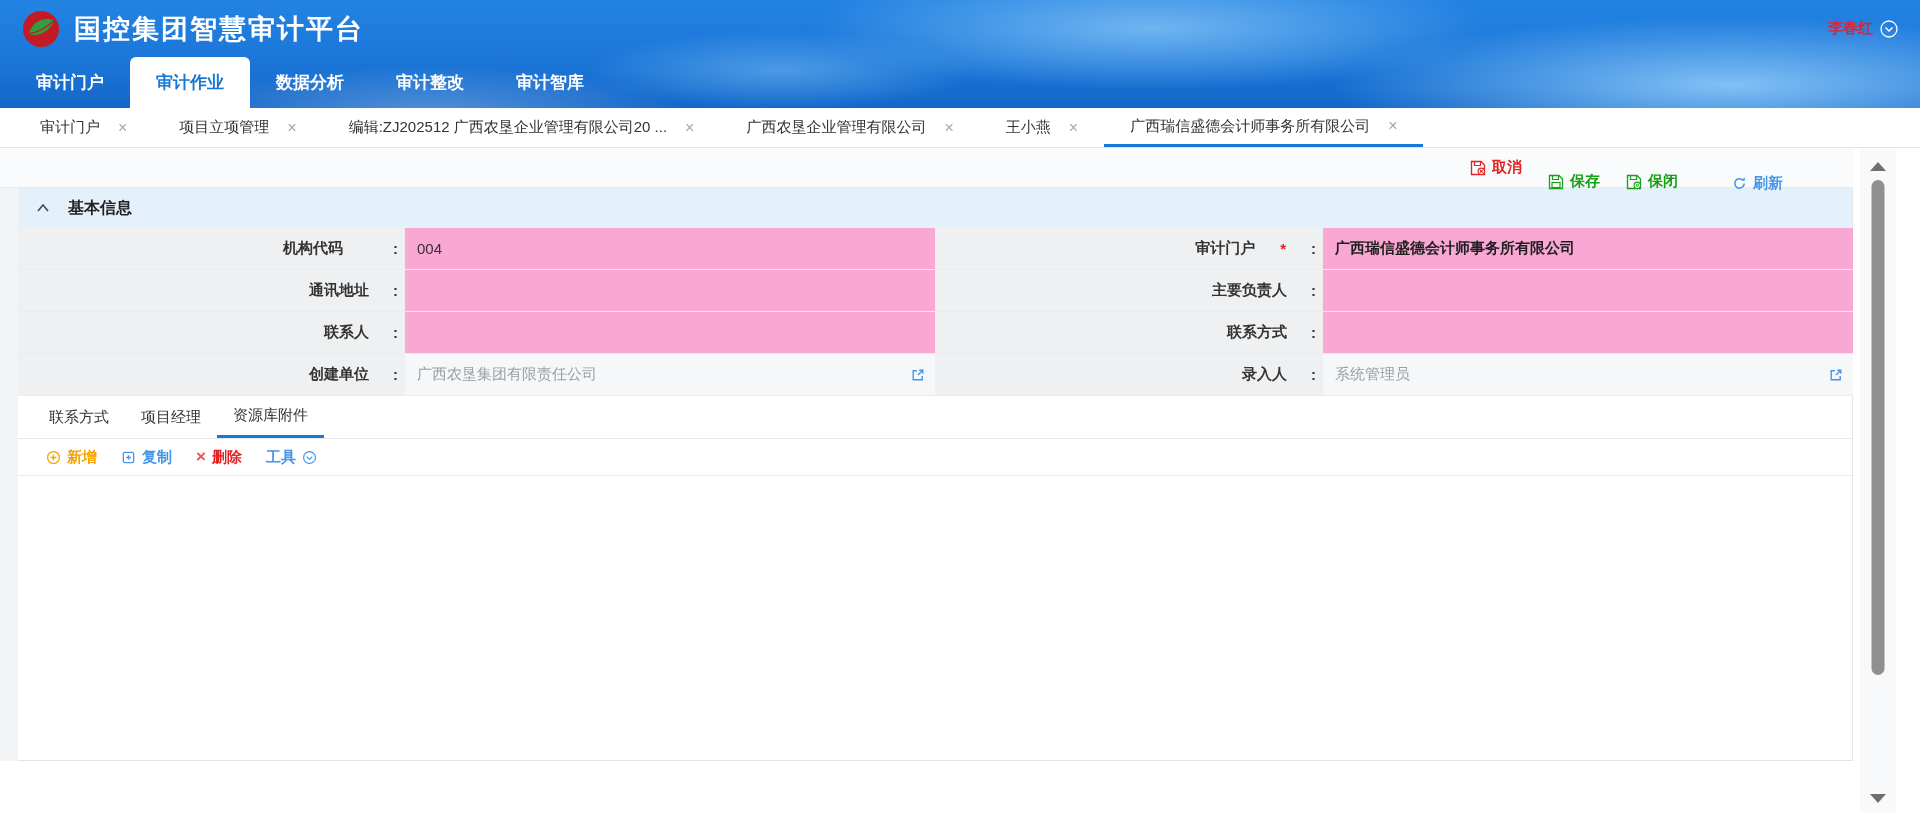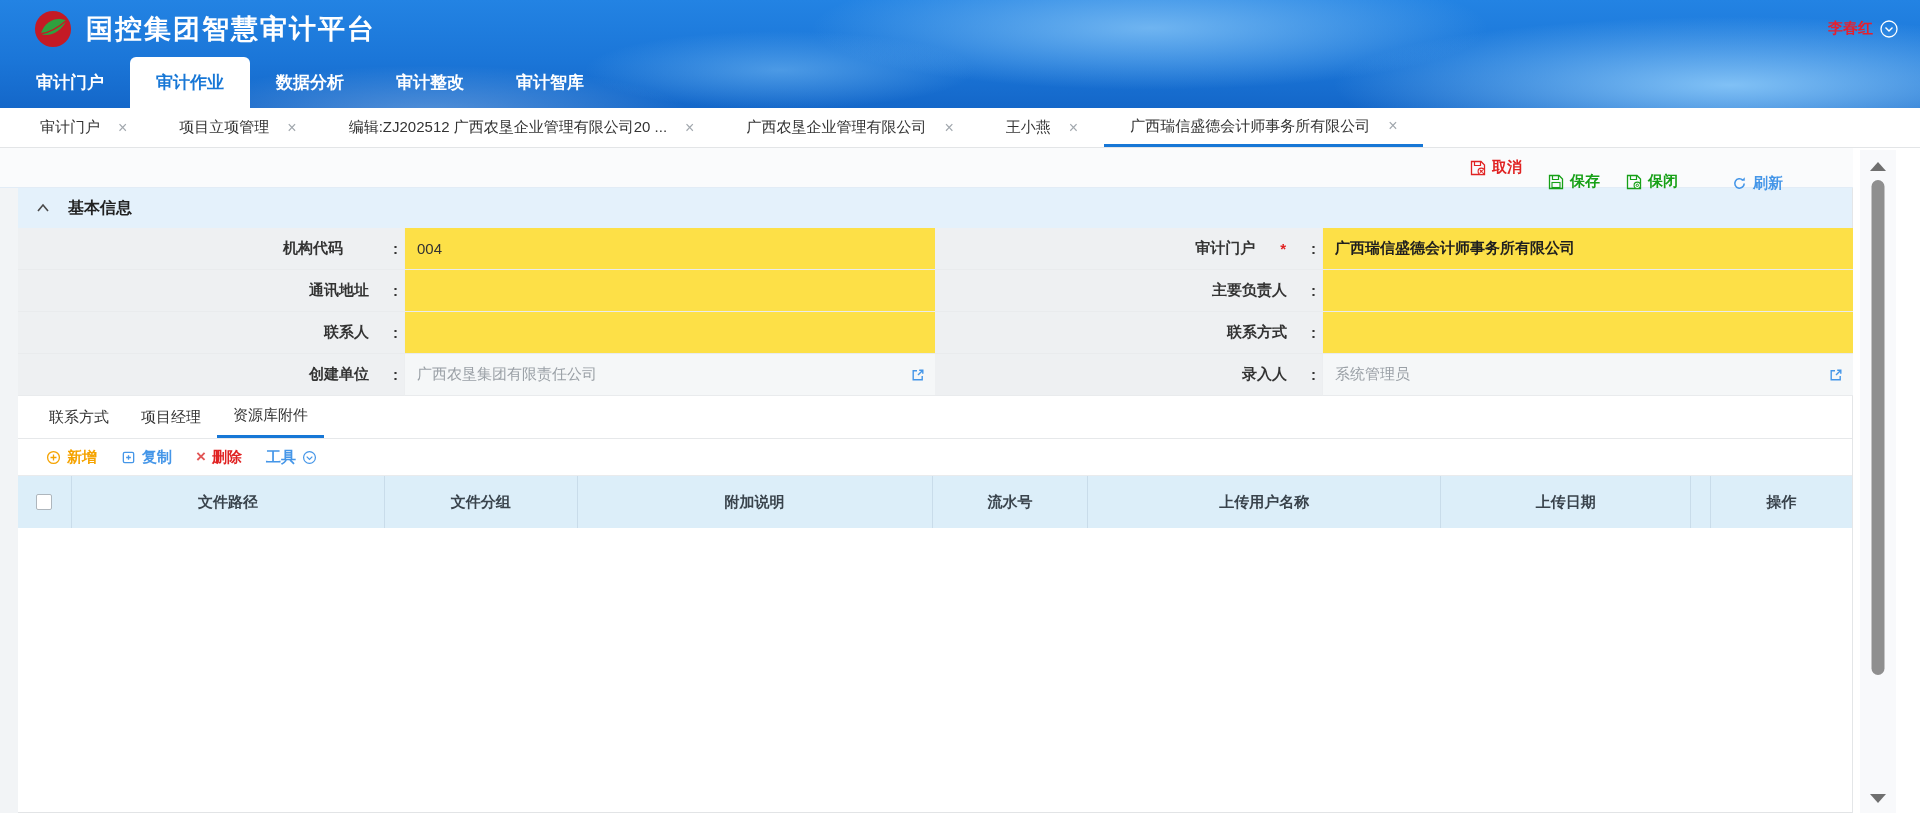--- a/index.html
+++ b/index.html
@@ -7,21 +7,21 @@
     font-family:"Liberation Sans","DejaVu Sans",sans-serif; }
 
   
   .app-header { position:relative; width:1920px; height:108px;
     background:
       radial-gradient(ellipse 420px 80px at 430px 115px, rgba(255,255,255,.28), transparent 62%),
       radial-gradient(ellipse 520px 95px at 1150px 28px, rgba(125,190,244,.85), transparent 65%),
       radial-gradient(ellipse 640px 110px at 1730px 85px, rgba(140,202,250,.9), transparent 62%),
       radial-gradient(ellipse 300px 60px at 780px 70px, rgba(110,180,240,.6), transparent 65%),
       linear-gradient(180deg,#2383e3 0%,#1b76d8 55%,#1467c9 100%); }
-  .brand-row { position:absolute; top:0; left:12px; right:0; height:57px; display:flex; align-items:center; padding:0 22px; }
+  .brand-row { position:absolute; top:0; left:0; right:0; height:57px; display:flex; align-items:center; padding:0 22px; }
   .logo { width:38px; height:38px; margin-right:14px; flex:0 0 auto; }
   .app-title { color:#fff; font-size:27px; font-weight:700; letter-spacing:2px; }
   .user-box { margin-left:auto; display:flex; align-items:center; gap:7px; cursor:pointer; }
   .user-name { color:var(--username-red,#e6202e); font-size:15px; font-weight:700; }
 
   .nav-row { position:absolute; left:0; right:0; bottom:0; height:51px; display:flex; align-items:stretch; padding-left:10px; }
   .nav-tab { display:flex; align-items:center; padding:0 26px; color:#fff; font-size:17px; font-weight:700; cursor:pointer; }
   .nav-tab.active { background:#fff; color:var(--accent,#1777d6); border-radius:6px 6px 0 0; }
 
   
@@ -41,21 +41,21 @@
 
   
   .content { width:1853px; background:#f2f4f6; padding-left:18px; border-right:1px solid #e4e6e8; }
   .section-header { height:40px; background:var(--section-header-bg,#e4f1fb); display:flex; align-items:center; padding-left:18px; gap:18px; }
   .section-title { font-size:16px; font-weight:600; color:#222; }
 
   .form-grid { display:grid; grid-template-columns:386px 531px 387px 531px; background:#fff; }
   .fcell { height:42px; display:flex; align-items:center; border-bottom:1px solid #e9ebed;gap:24px; }
   .fcell.lbl { background:#eef0f2; justify-content:flex-end; padding-right:6px;
     font-size:15px; font-weight:600; color:#333; white-space:nowrap; }
-  .fcell.inp { background:#fde047; border-left:1px solid #eceef0; position:relative; padding:0 12px; }
+  .fcell.inp { background:#f9a8d4; border-left:1px solid #eceef0; position:relative; padding:0 12px; }
   .fcell.inp.readonly { background:#f5f7f8; }
   .field { width:100%; border:none; outline:none; background:transparent; font-size:15px; color:#333;
     font-family:"Liberation Sans","DejaVu Sans",sans-serif; }
   .field.bold { font-weight:700; color:#1f1f1f; }
   .field.ro { color:#9aa0a6; }
   .req { color:#e02222; font-weight:700; margin:0 1px; }
   .link-ic { position:absolute; right:10px; top:50%; transform:translateY(-50%); cursor:pointer; display:flex; }
 
   .sub-tabs { height:43px; background:#fff; border-bottom:1px solid #e6e8ea; display:flex; align-items:stretch; padding-left:15px; }
   .sub-tab { display:flex; align-items:center; padding:0 16px; font-size:15px; color:#333; cursor:pointer; }
@@ -290,33 +290,20 @@
     </div>
     <div class="gt-btn tools">
       <span>工具</span>
       <svg width="15" height="15" viewBox="0 0 16 16">
         <circle cx="8" cy="8" r="6.3" fill="none" stroke="#4596e8" stroke-width="1.3"></circle>
         <polyline points="5,7 8,10 11,7" fill="none" stroke="#4596e8" stroke-width="1.3"></polyline>
       </svg>
     </div>
   </div>
 
-  <div class="tbl-header">
-    <div class="th" style="width:54px;">
-      <div class="checkbox"></div>
-    </div>
-    <div class="th" style="width:313px;">文件路径</div>
-    <div class="th" style="width:193px;">文件分组</div>
-    <div class="th" style="width:355px;">附加说明</div>
-    <div class="th" style="width:156px;">流水号</div>
-    <div class="th" style="width:353px;">上传用户名称</div>
-    <div class="th" style="width:250px;">上传日期</div>
-    <div class="th" style="width:20px;"></div>
-    <div class="th" style="width:141px;">操作</div>
-  </div>
 
   <div class="tbl-body"></div>
 </div>
 
 <div class="scroll-rail">
   <div class="arr up"></div>
   <div class="thumb"></div>
   <div class="arr down"></div>
 </div>
 

